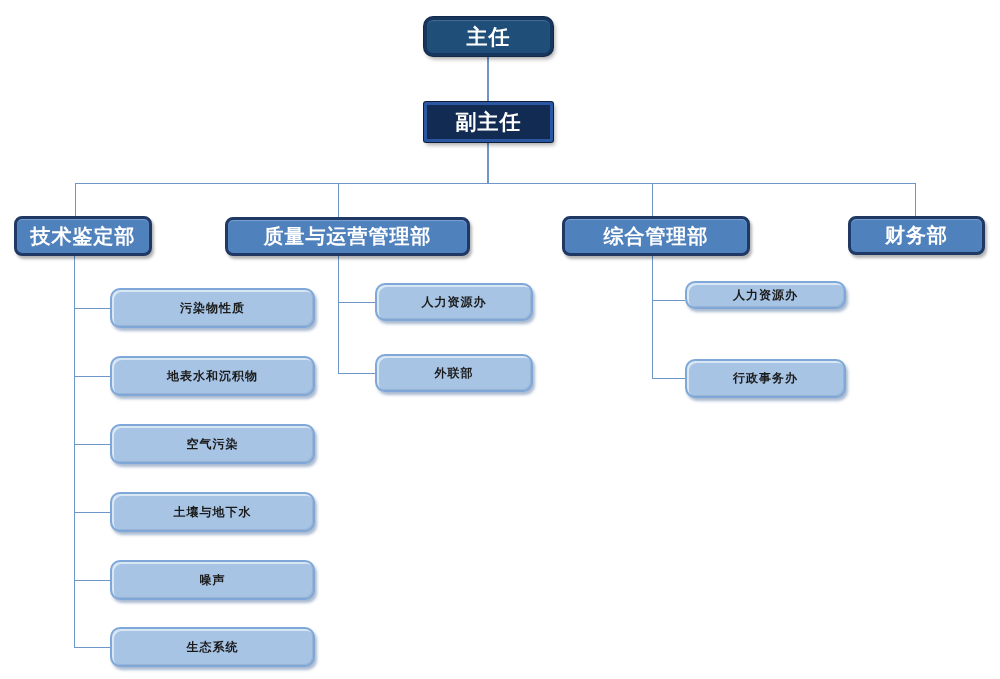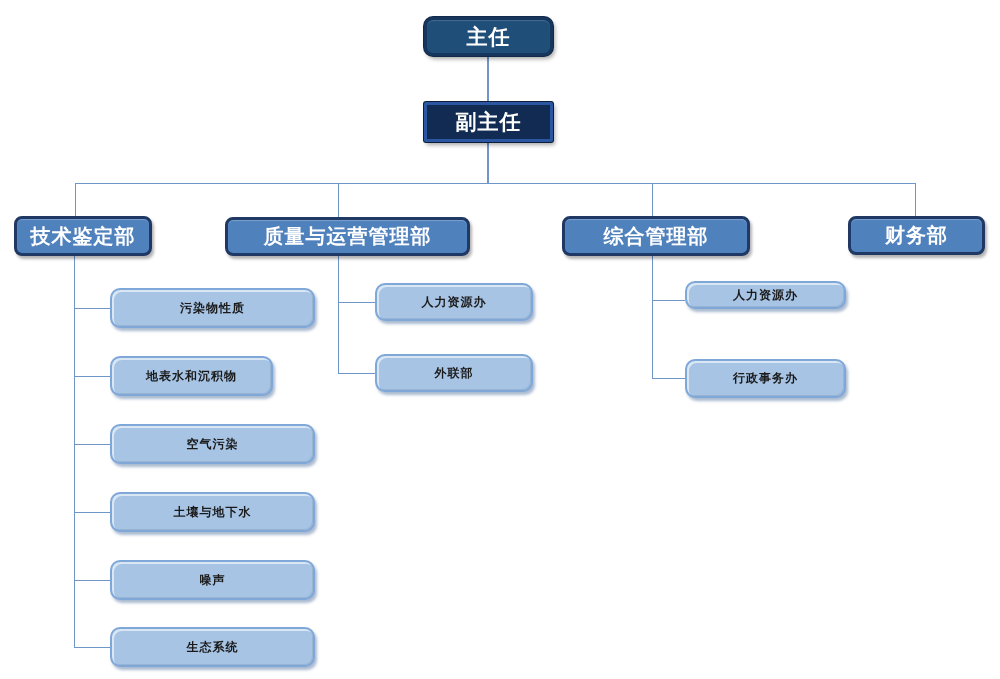--- a/index.html
+++ b/index.html
@@ -84,21 +84,21 @@
   <div class="node l2" style="left:562px;top:216px;width:188px;height:40px">
     <span>综合管理部</span>
   </div>
   <div class="node l2" style="left:848px;top:216px;width:137px;height:39px">
     <span>财务部</span>
   </div>
 
   <div class="node l3" style="left:110px;top:288px;width:205px;height:40px">
     <span>污染物性质</span>
   </div>
-  <div class="node l3" style="left:110px;top:356px;width:163px;height:40px">
+  <div class="node l3" style="left:110px;top:356px;width:205px;height:40px">
     <span>地表水和沉积物</span>
   </div>
   <div class="node l3" style="left:110px;top:424px;width:205px;height:40px">
     <span>空气污染</span>
   </div>
   <div class="node l3" style="left:110px;top:492px;width:205px;height:40px">
     <span>土壤与地下水</span>
   </div>
   <div class="node l3" style="left:110px;top:560px;width:205px;height:40px">
     <span>噪声</span>

